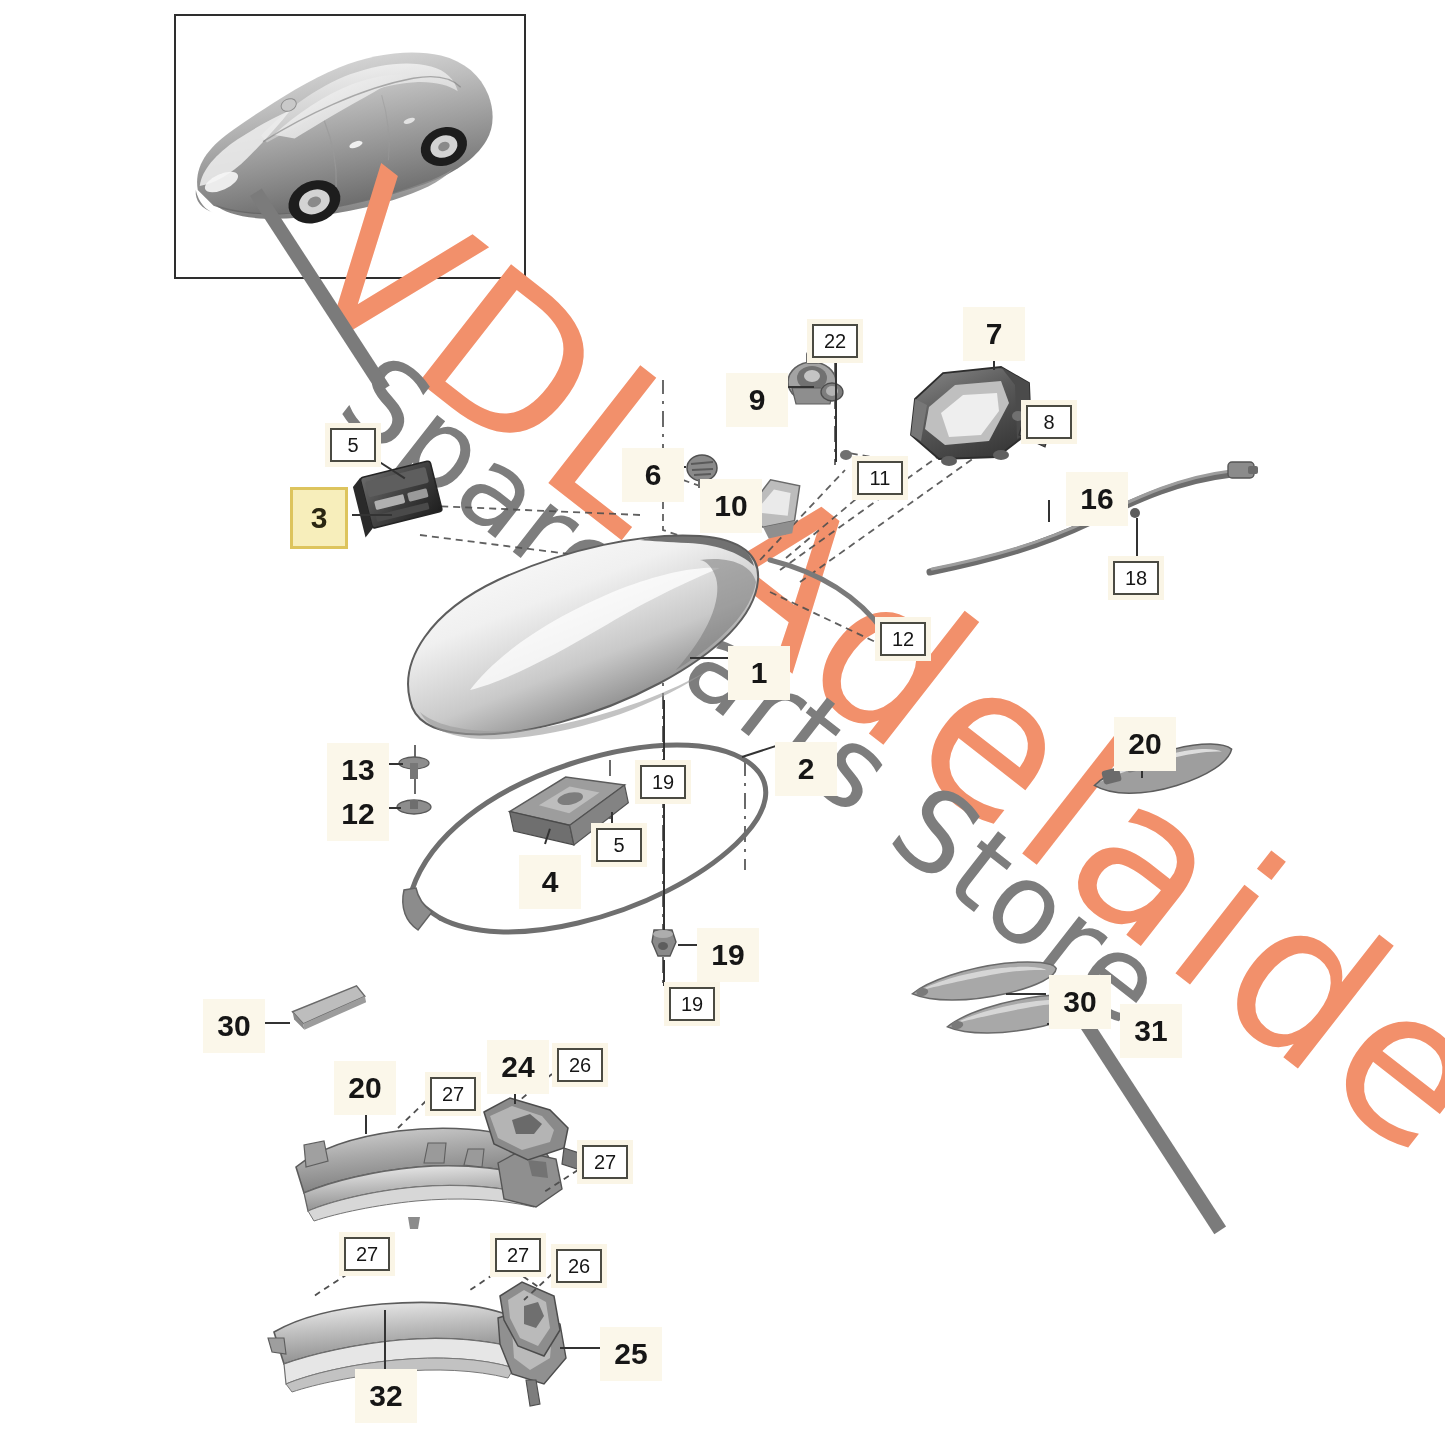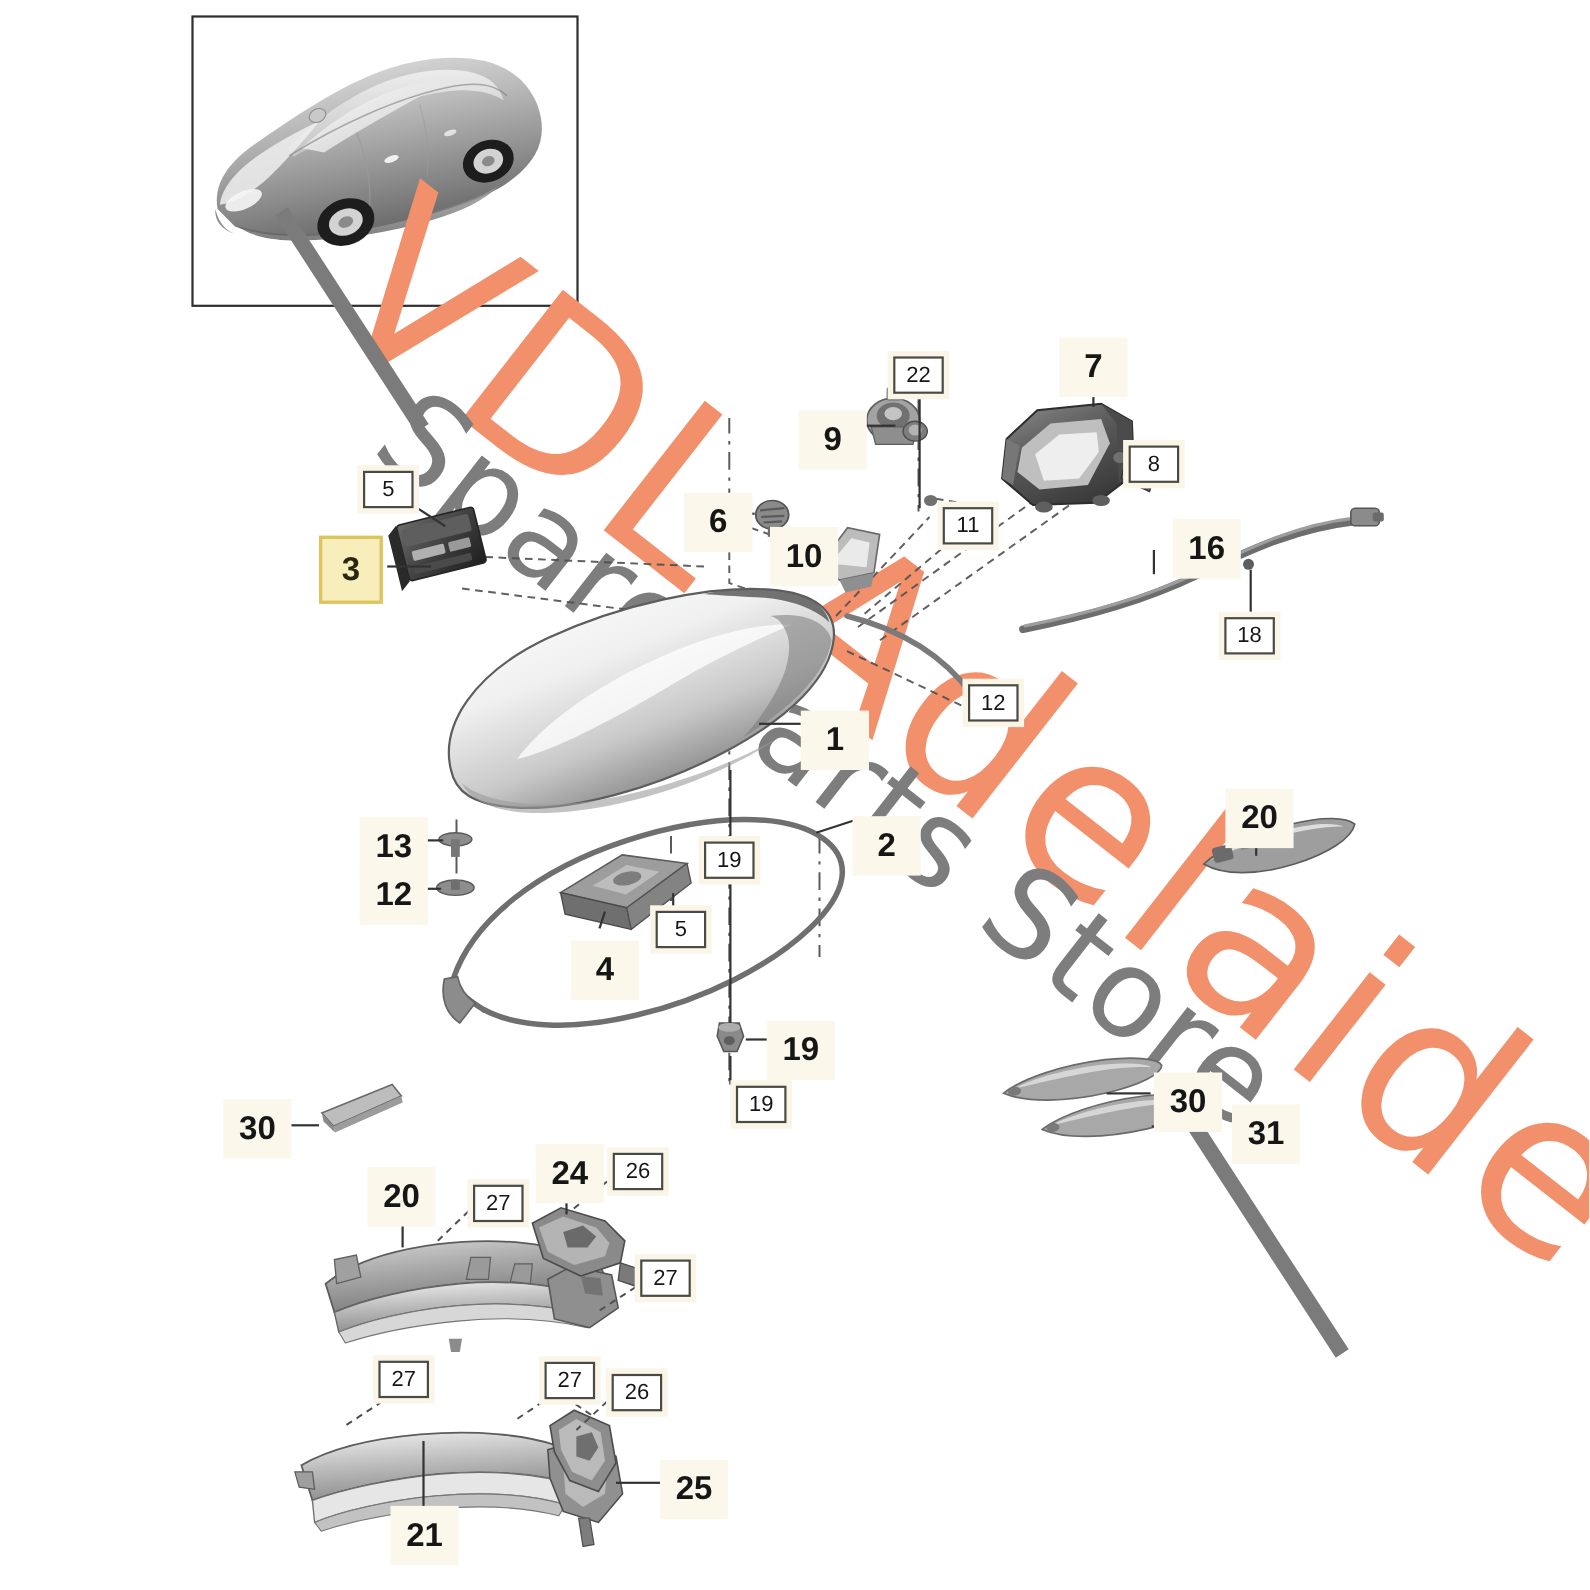--- a/index.html
+++ b/index.html
@@ -528,21 +528,21 @@
       <div class="lbl boxed" style="left: 857px; top: 461px;">11</div>
       <div class="lbl big" style="left: 327px; top: 787px;">12</div>
       <div class="lbl big" style="left: 327px; top: 743px;">13</div>
       <div class="lbl boxed" style="left: 640px; top: 765px;">19</div>
       <div class="lbl big" style="left: 697px; top: 928px;">19</div>
       <div class="lbl big" style="left: 1018px; top: 472px; margin-left: 48px;">16</div>
       <div class="lbl boxed" style="left: 880px; top: 622px;">12</div>
       <div class="lbl boxed" style="left: 1113px; top: 561px;">18</div>
       <div class="lbl boxed" style="left: 638px; top: 987px; margin-left: 31px;">19</div>
       <div class="lbl big" style="left: 334px; top: 1061px;">20</div>
-      <div class="lbl big" style="left: 355px; top: 1369px;">21</div>
+      <div class="lbl big" style="left: 355px; top: 1369px;">32</div>
       <div class="lbl boxed" style="left: 812px; top: 324px;">22</div>
       <div class="lbl big" style="left: 203px; top: 999px;">30</div>
       <div class="lbl big" style="left: 487px; top: 1040px;">24</div>
       <div class="lbl big" style="left: 600px; top: 1327px;">25</div>
       <div class="lbl boxed" style="left: 557px; top: 1048px;">26</div>
       <div class="lbl boxed" style="left: 556px; top: 1249px;">26</div>
       <div class="lbl boxed" style="left: 430px; top: 1077px;">27</div>
       <div class="lbl boxed" style="left: 582px; top: 1145px;">27</div>
       <div class="lbl boxed" style="left: 344px; top: 1237px;">27</div>
       <div class="lbl boxed" style="left: 495px; top: 1238px;">27</div>

